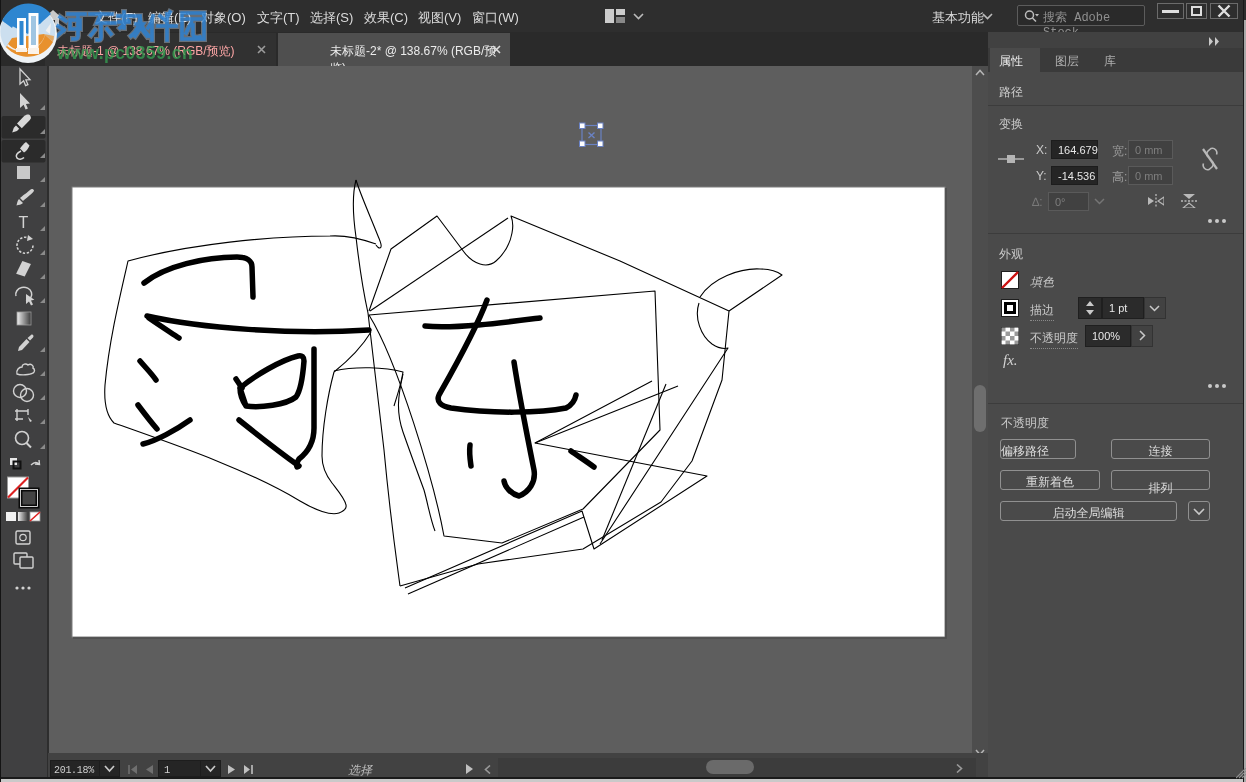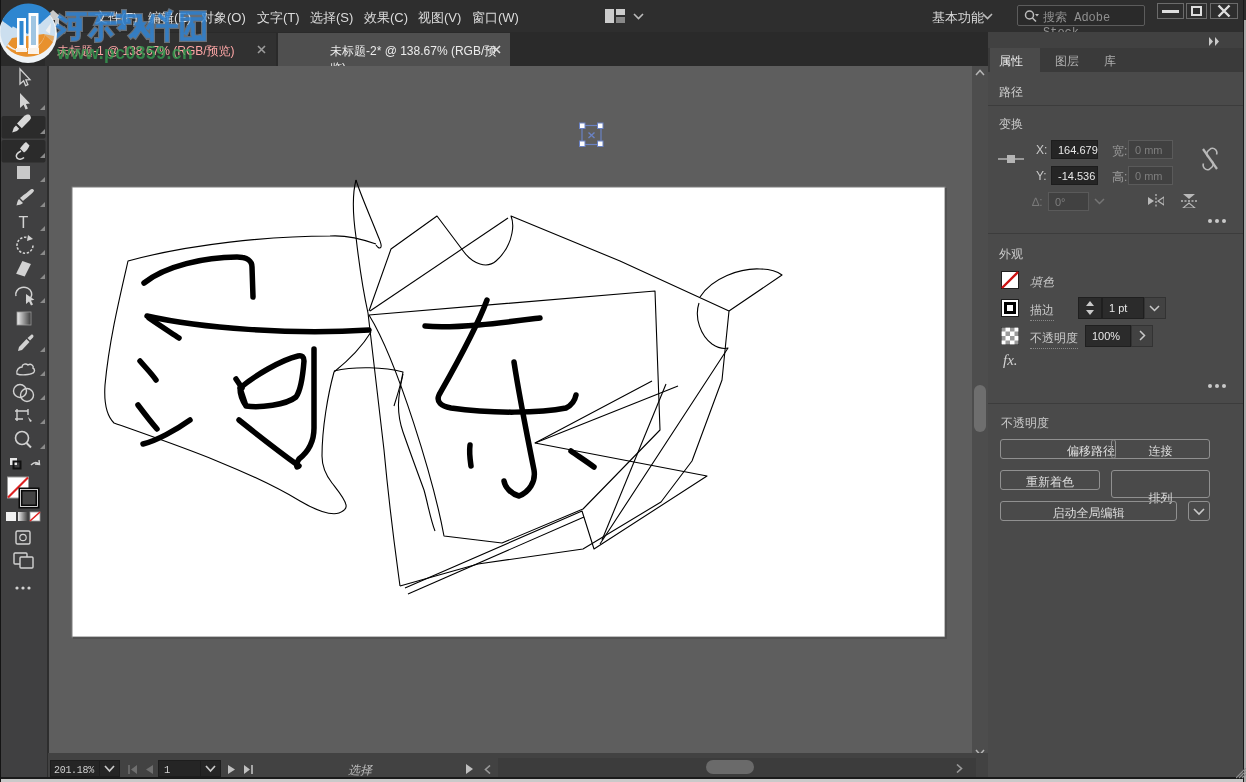--- a/index.html
+++ b/index.html
@@ -382,24 +382,24 @@
     <svg class="abs" style="left:219px;top:351px" width="20" height="6" viewBox="0 0 20 6">
         <g fill="#c9c9c9">
           <circle cx="3" cy="3" r="2"></circle>
           <circle cx="10" cy="3" r="2"></circle>
           <circle cx="17" cy="3" r="2"></circle>
         </g>
       </svg>
     <div class="abs" style="left:0px;top:371px;width:255px;height:1px;background:#3c3c3c;"></div>
 
     <div class="abs" style="left:13px;top:383px;">不透明度</div>
-    <div class="abs" style="left:12px;top:407px;width:116px;height:20px;border:1px solid #909090;border-radius:3px;text-align:right;padding-top:3px;color:#dedede;">偏移路径</div>
+    <div class="abs" style="left:12px;top:407px;width:76px;height:20px;border:1px solid #909090;border-radius:3px;text-align:left;padding-top:3px;color:#dedede;">偏移路径</div>
     <div class="abs" style="left:123px;top:407px;width:99px;height:20px;border:1px solid #909090;border-radius:3px;text-align:center;padding-top:3px;color:#dedede;">连接</div>
     <div class="abs" style="left:12px;top:438px;width:100px;height:20px;border:1px solid #909090;border-radius:3px;text-align:center;padding-top:3px;color:#dedede;">重新着色</div>
-    <div class="abs" style="left:123px;top:438px;width:99px;height:28px;border:1px solid #909090;border-radius:3px;text-align:center;padding-top:19px;color:#dedede;">排列</div>
+    <div class="abs" style="left:123px;top:438px;width:99px;height:20px;border:1px solid #909090;border-radius:3px;text-align:center;padding-top:9px;color:#dedede;">排列</div>
     <div class="abs" style="left:12px;top:469px;width:177px;height:20px;border:1px solid #909090;border-radius:3px;text-align:center;padding-top:3px;color:#dedede;">启动全局编辑</div>
     <div class="abs" style="left:200px;top:469px;width:22px;height:20px;border:1px solid #909090;border-radius:3px;"></div>
     <svg class="abs" style="left:205px;top:476px" width="12" height="8" viewBox="0 0 12 8">
         <path d="M1 1 L6 6 L11 1" stroke="#c9c9c9" stroke-width="1.6" fill="none"></path>
       </svg>
   </div>
   <div id="bord-b1" class="abs"></div>
   <div id="bord-b2" class="abs"></div>
   <div id="bord-r1" class="abs"></div>
   <div id="bord-r2" class="abs"></div>

